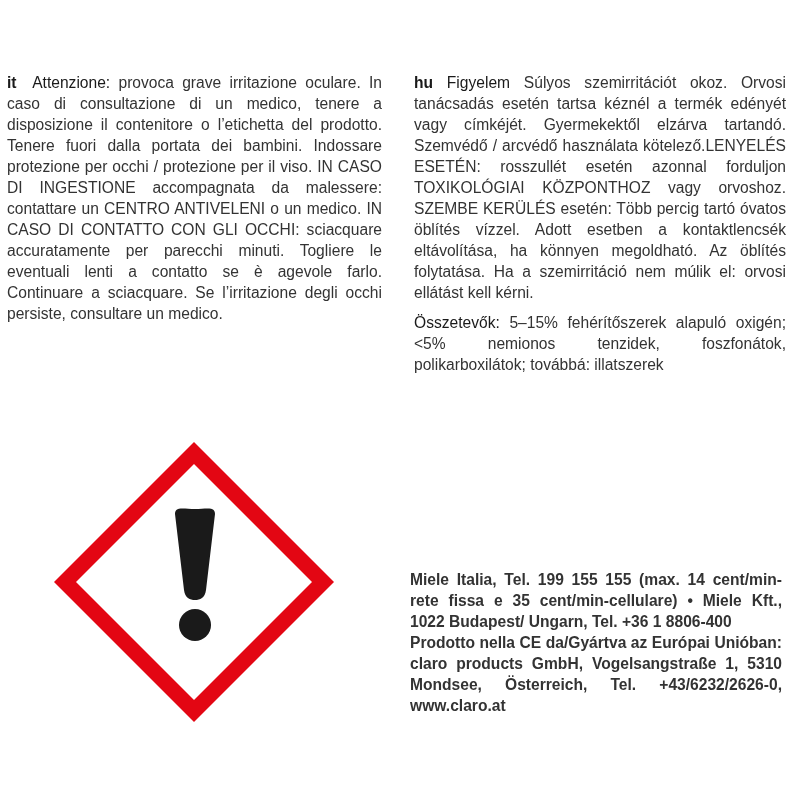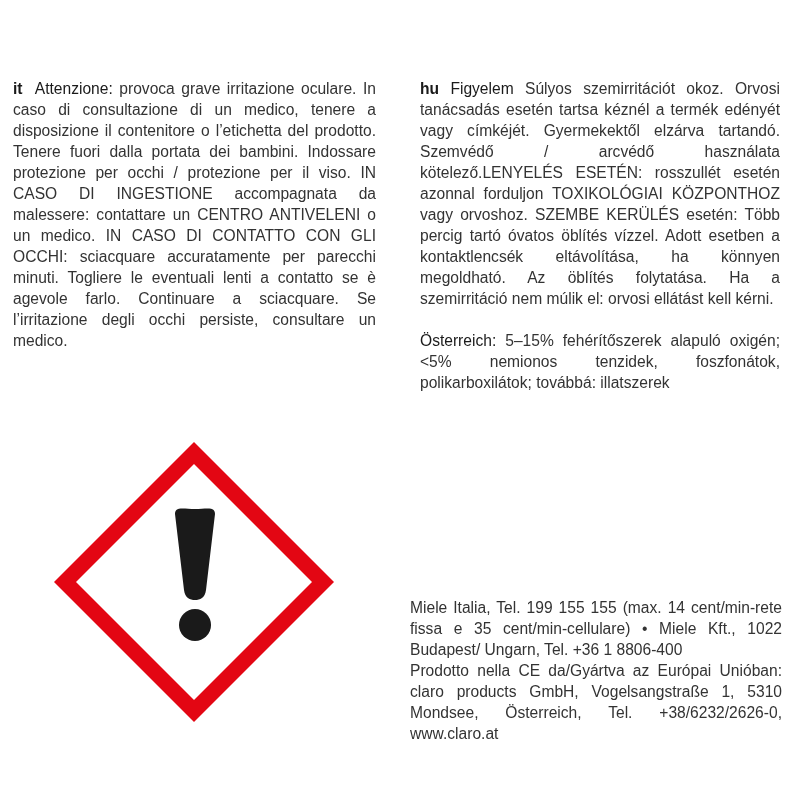--- a/index.html
+++ b/index.html
@@ -6,53 +6,53 @@
   body { width: 800px; height: 800px; position: relative; overflow: hidden; }
   .col {
     position: absolute;
     font-family: "Liberation Sans", sans-serif;
     font-size: 15.6px;
     line-height: 21px;
     color: #333333;
     text-align: justify;
     transform-origin: 0 0;
   }
-  .col p { margin: 6px; }
+  .col p { margin: 0; }
   .col-left { left: 7px; top: 72px; width: 375px; }
   .col-right { left: 414px; top: 72px; width: 372px; }
   .gap { height: 9px; }
   .lang { font-weight: bold; color: #1a1a1a; }
   .lbl { color: #1a1a1a; }
-  .footer { left: 410px; top: 597px; width: 372px; text-align: justify; }
+  .footer { left: 410px; top: 569px; width: 372px; text-align: justify; font-weight: bold; }
   .footer p { margin: 0; }
   .pictogram { position: absolute; left: 54px; top: 442px; width: 280px; height: 280px; }
 </style>
 </head>
 <body>
 
 <div class="col col-left">
   <p>
     <span class="lang">it</span>&nbsp; <span class="lbl">Attenzione:</span> <span>provoca grave irritazione oculare. In caso di consultazione di un medico, tenere a disposizione il contenitore o l’etichetta del prodotto. Tenere fuori dalla portata dei bambini. Indossare protezione per occhi / protezione per il viso. IN CASO DI INGESTIONE accompagnata da malessere: contattare un CENTRO ANTIVELENI o un medico. IN CASO DI CONTATTO CON GLI OCCHI: sciacquare accuratamente per parecchi minuti. Togliere le eventuali lenti a contatto se è agevole farlo. Continuare a sciacquare. Se l’irritazione degli occhi persiste, consultare un medico.</span>
   </p>
   <div class="gap"></div>
 </div>
 
 <div class="col col-right">
   <p>
     <span class="lang">hu</span> <span class="lbl">Figyelem</span> <span>Súlyos szemirritációt okoz. Orvosi tanácsadás esetén tartsa kéznél a termék edényét vagy címkéjét. Gyermekektől elzárva tartandó. Szemvédő / arcvédő használata kötelező.LENYELÉS ESETÉN: rosszullét esetén azonnal forduljon TOXIKOLÓGIAI KÖZPONTHOZ vagy orvoshoz. SZEMBE KERÜLÉS esetén: Több percig tartó óvatos öblítés vízzel. Adott esetben a kontaktlencsék eltávolítása, ha könnyen megoldható. Az öblítés folytatása. Ha a szemirritáció nem múlik el: orvosi ellátást kell kérni.</span>
   </p>
   <div class="gap"></div>
   <p>
-    <span class="lbl">Österreich:</span> <span>5–15% fehérítőszerek alapuló oxigén; &lt;5% nemionos tenzidek, foszfonátok, polikarboxilátok; továbbá: illatszerek</span>
+    <span class="lbl">Összetevők:</span> <span>5–15% fehérítőszerek alapuló oxigén; &lt;5% nemionos tenzidek, foszfonátok, polikarboxilátok; továbbá: illatszerek</span>
   </p>
 </div>
 
 <svg class="pictogram" viewBox="0 0 280 280">
   <polygon points="140,0 280,140 140,280 0,140" fill="#e30613"></polygon>
   <polygon points="140,22 258,140 140,258 22,140" fill="#ffffff"></polygon>
   <path d="M121,72 C121,64 130,67 141,67 C152,67 161,64 161,72 L152,148 C151,156 146,158 141,158 C136,158 131,156 130,148 Z" fill="#1a1a1a"></path>
   <circle cx="141" cy="183" r="16" fill="#1a1a1a"></circle>
 </svg>
 
 <div class="col footer">
   <p>Miele Italia, Tel. 199 155 155 (max. 14 cent/min-rete fissa e 35 cent/min-cellulare) • Miele Kft., 1022 Budapest/ Ungarn, Tel. +36 1 8806-400</p>
-  <p>Prodotto nella CE da/Gyártva az Európai Unióban: claro products GmbH, Vogelsangstraße 1, 5310 Mondsee, Österreich, Tel. +38/6232/2626-0, www.claro.at</p>
+  <p>Prodotto nella CE da/Gyártva az Európai Unióban: claro products GmbH, Vogelsangstraße 1, 5310 Mondsee, Österreich, Tel. +43/6232/2626-0, www.claro.at</p>
 </div>
 
 </body></html>

